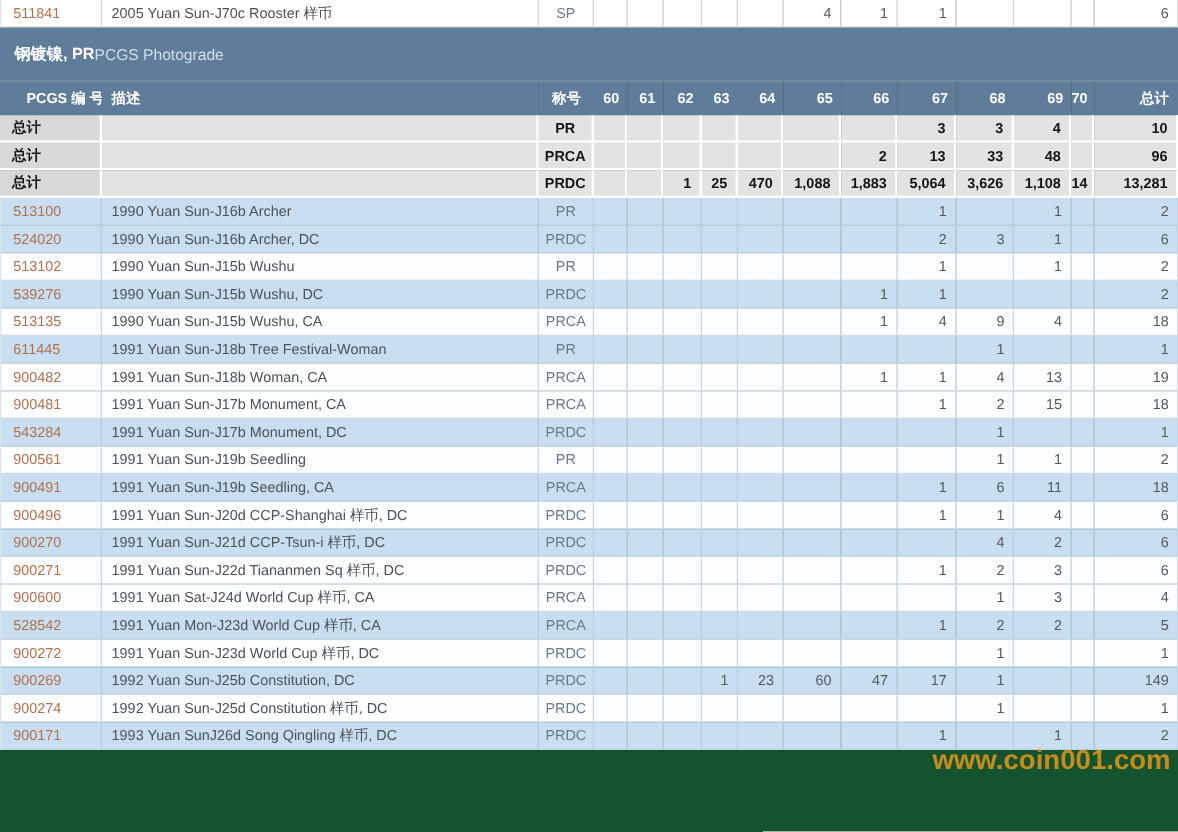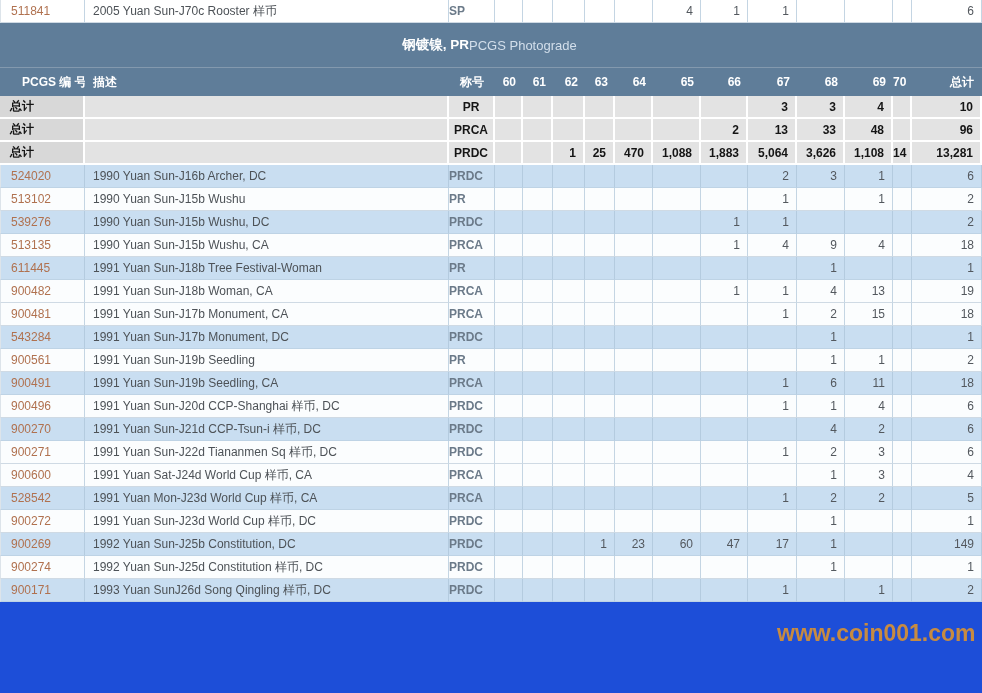--- a/index.html
+++ b/index.html
@@ -1,34 +1,34 @@
 <!DOCTYPE html>
 <html><head>
 <meta charset="utf-8">
 <style>
   html,body { margin:0; padding:0; background:#ffffff; }
   .wrap {
     position:relative; width:982px; height:693px; overflow:hidden;
-    font-family:"Liberation Sans", sans-serif; background:#1d4ed8;
+    font-family:"Liberation Sans", sans-serif; background:#14532d;
   }
   table.pop {
     border-collapse:separate; border-spacing:0; table-layout:fixed;
     width:982px;
   }
   td,th { box-sizing:border-box; overflow:hidden; white-space:nowrap; padding:0; font-size:12px; }
 
   
   .r-top td {
     height:22px; background:#ffffff;
     border-right:1px solid #d8e0e7; border-bottom:1px solid #c9d3dc;
   }
 
   
   .r-band td { height:44px; background:#5f7d99; border:none; }
-  .band-inner { display:flex; justify-content:center; align-items:center; padding:0 15px 0 12px; }
+  .band-inner { display:flex; justify-content:flex-start; align-items:center; padding:0 15px 0 12px; }
   .band-title { color:#ffffff; font-weight:bold; font-size:13.5px; }
   .band-right { color:#d3dfeb; font-size:13px; }
 
   
   .r-head th {
     height:29px; background:#5f7d99; color:#ffffff; font-weight:bold;
     border-top:1px solid #8399ae; border-right:none;
   }
   .h-num   { text-align:left; padding-left:22px; }
   .h-desc  { text-align:left; padding-left:8px;  }
@@ -49,21 +49,21 @@
   .r-data td {
     height:23px; border-right:1px solid #c4d5e3; border-bottom:1px solid #cfdae4;
   }
   .r-data td:first-child { border-left:1px solid #dde4ea; }
   .r-data.blue td  { background:#c9def1; border-right-color:#b4cbdf; border-bottom-color:#bed3e5; }
   .r-data.white td { background:#fbfdfe; }
 
   .c-num   { padding-left:10px; }
   .pcgs-link { color:#b0714f; }
   .c-desc  { padding-left:8px; color:#4d5257; }
-  .c-desig { color:#6b7a89;font-weight:bold; }
+  .c-desig { text-align:center; color:#6b7a89; }
   .c-val, .c-total { text-align:right; padding-right:7px; color:#53585e; }
 
   
   .watermark {
     position:absolute; left:777px; top:620px;
     font-size:23px; font-weight:bold; color:#f29b1c; opacity:0.8;
     pointer-events:none;
   }
 </style>
 </head>
@@ -183,20 +183,37 @@
           <td class="c-val">470</td>
           <td class="c-val">1,088</td>
           <td class="c-val">1,883</td>
           <td class="c-val">5,064</td>
           <td class="c-val">3,626</td>
           <td class="c-val">1,108</td>
           <td class="c-val">14</td>
           <td class="c-total">13,281</td>
         </tr>
         <tr class="r-data blue">
+          <td class="c-num"><span class="pcgs-link">513100</span></td>
+          <td class="c-desc">1990 Yuan Sun-J16b Archer</td>
+          <td class="c-desig">PR</td>
+          <td class="c-val"></td>
+          <td class="c-val"></td>
+          <td class="c-val"></td>
+          <td class="c-val"></td>
+          <td class="c-val"></td>
+          <td class="c-val"></td>
+          <td class="c-val"></td>
+          <td class="c-val">1</td>
+          <td class="c-val"></td>
+          <td class="c-val">1</td>
+          <td class="c-val"></td>
+          <td class="c-total">2</td>
+        </tr>
+        <tr class="r-data blue">
           <td class="c-num"><span class="pcgs-link">524020</span></td>
           <td class="c-desc">1990 Yuan Sun-J16b Archer, DC</td>
           <td class="c-desig">PRDC</td>
           <td class="c-val"></td>
           <td class="c-val"></td>
           <td class="c-val"></td>
           <td class="c-val"></td>
           <td class="c-val"></td>
           <td class="c-val"></td>
           <td class="c-val"></td>

